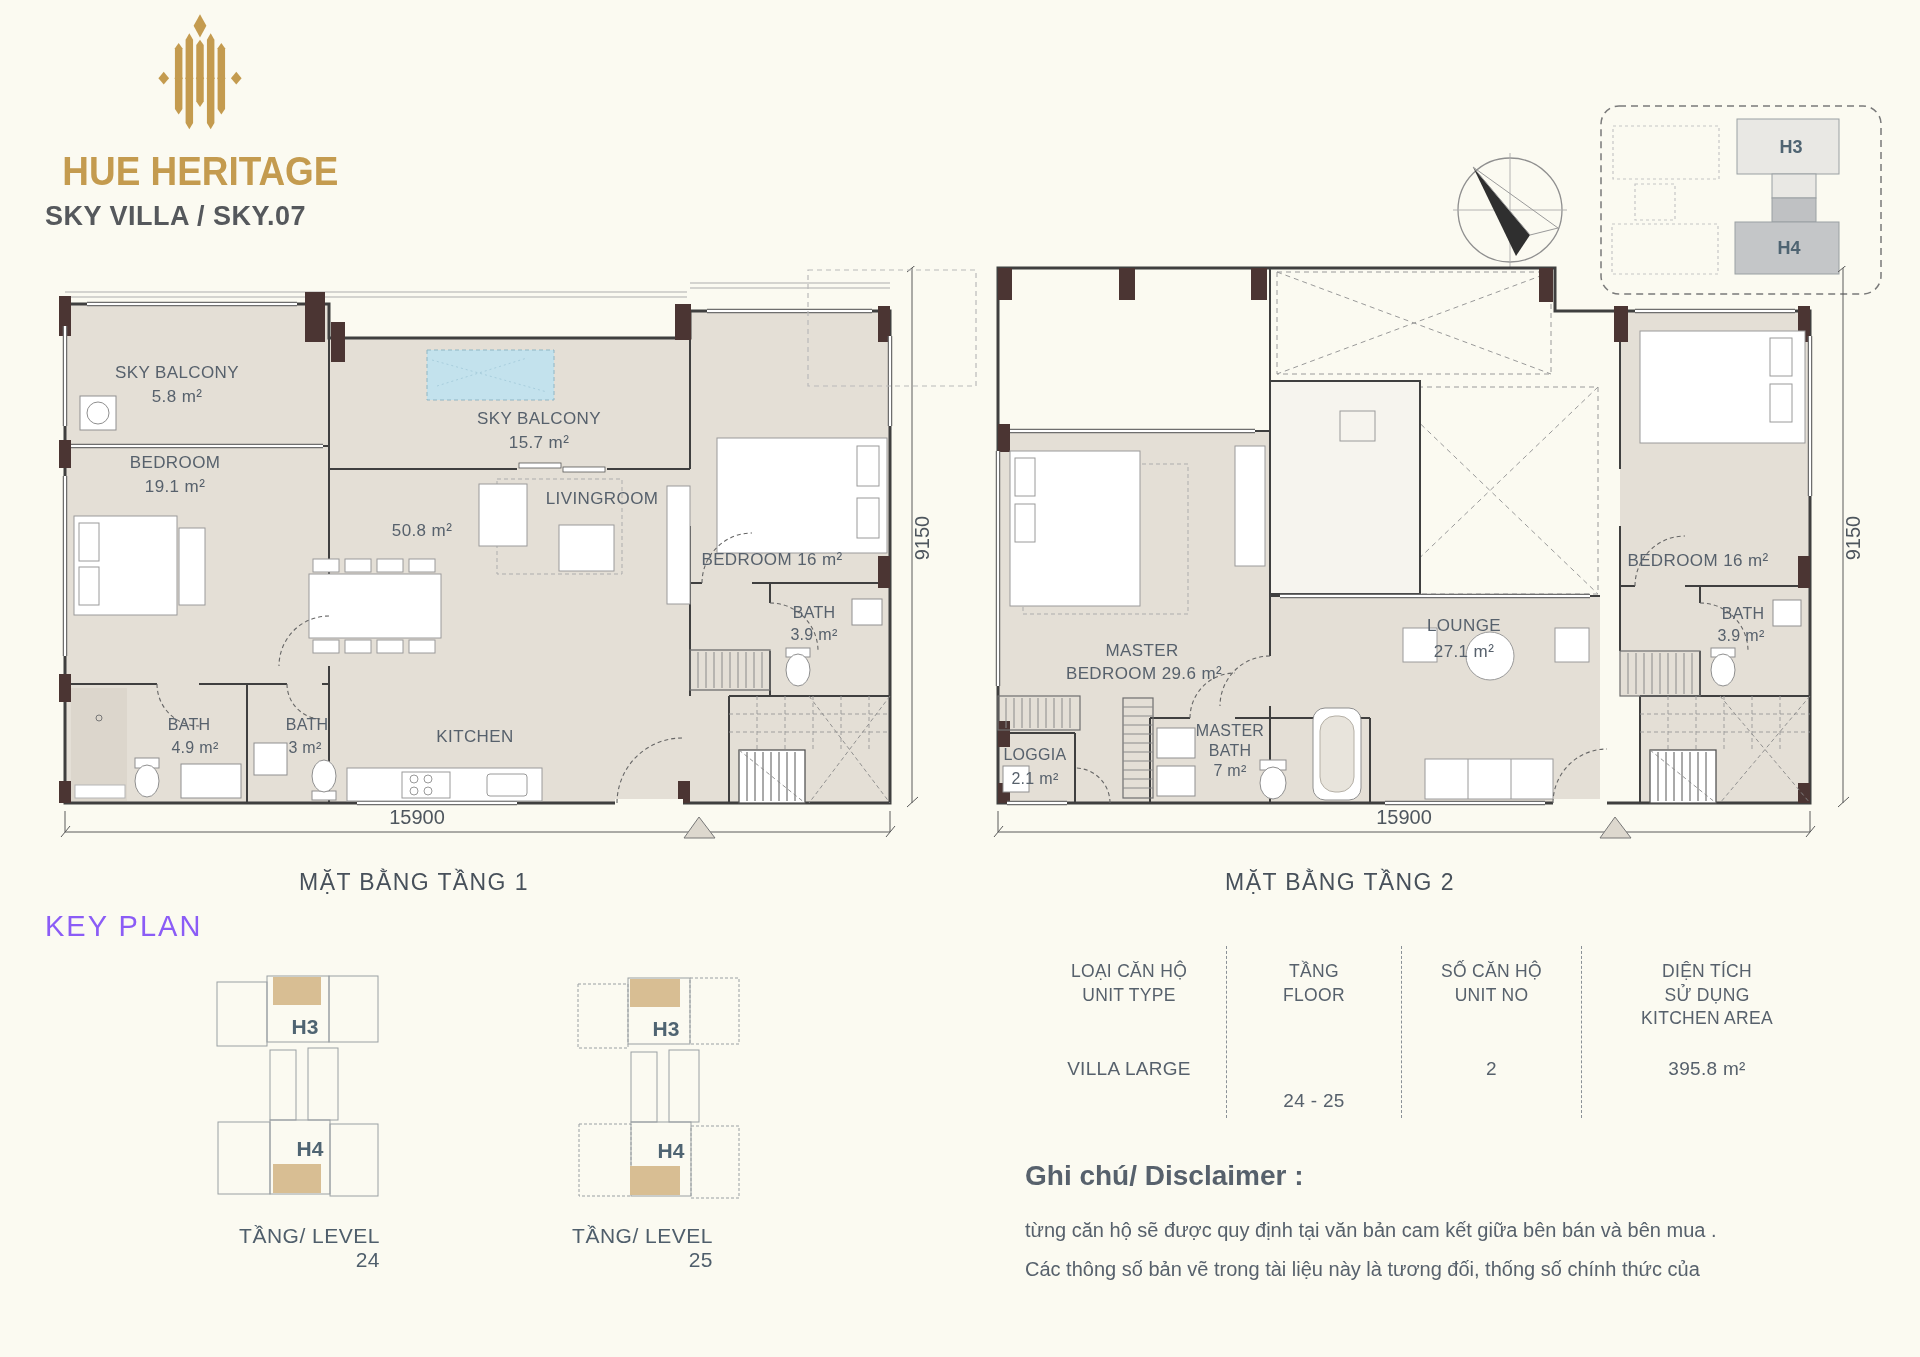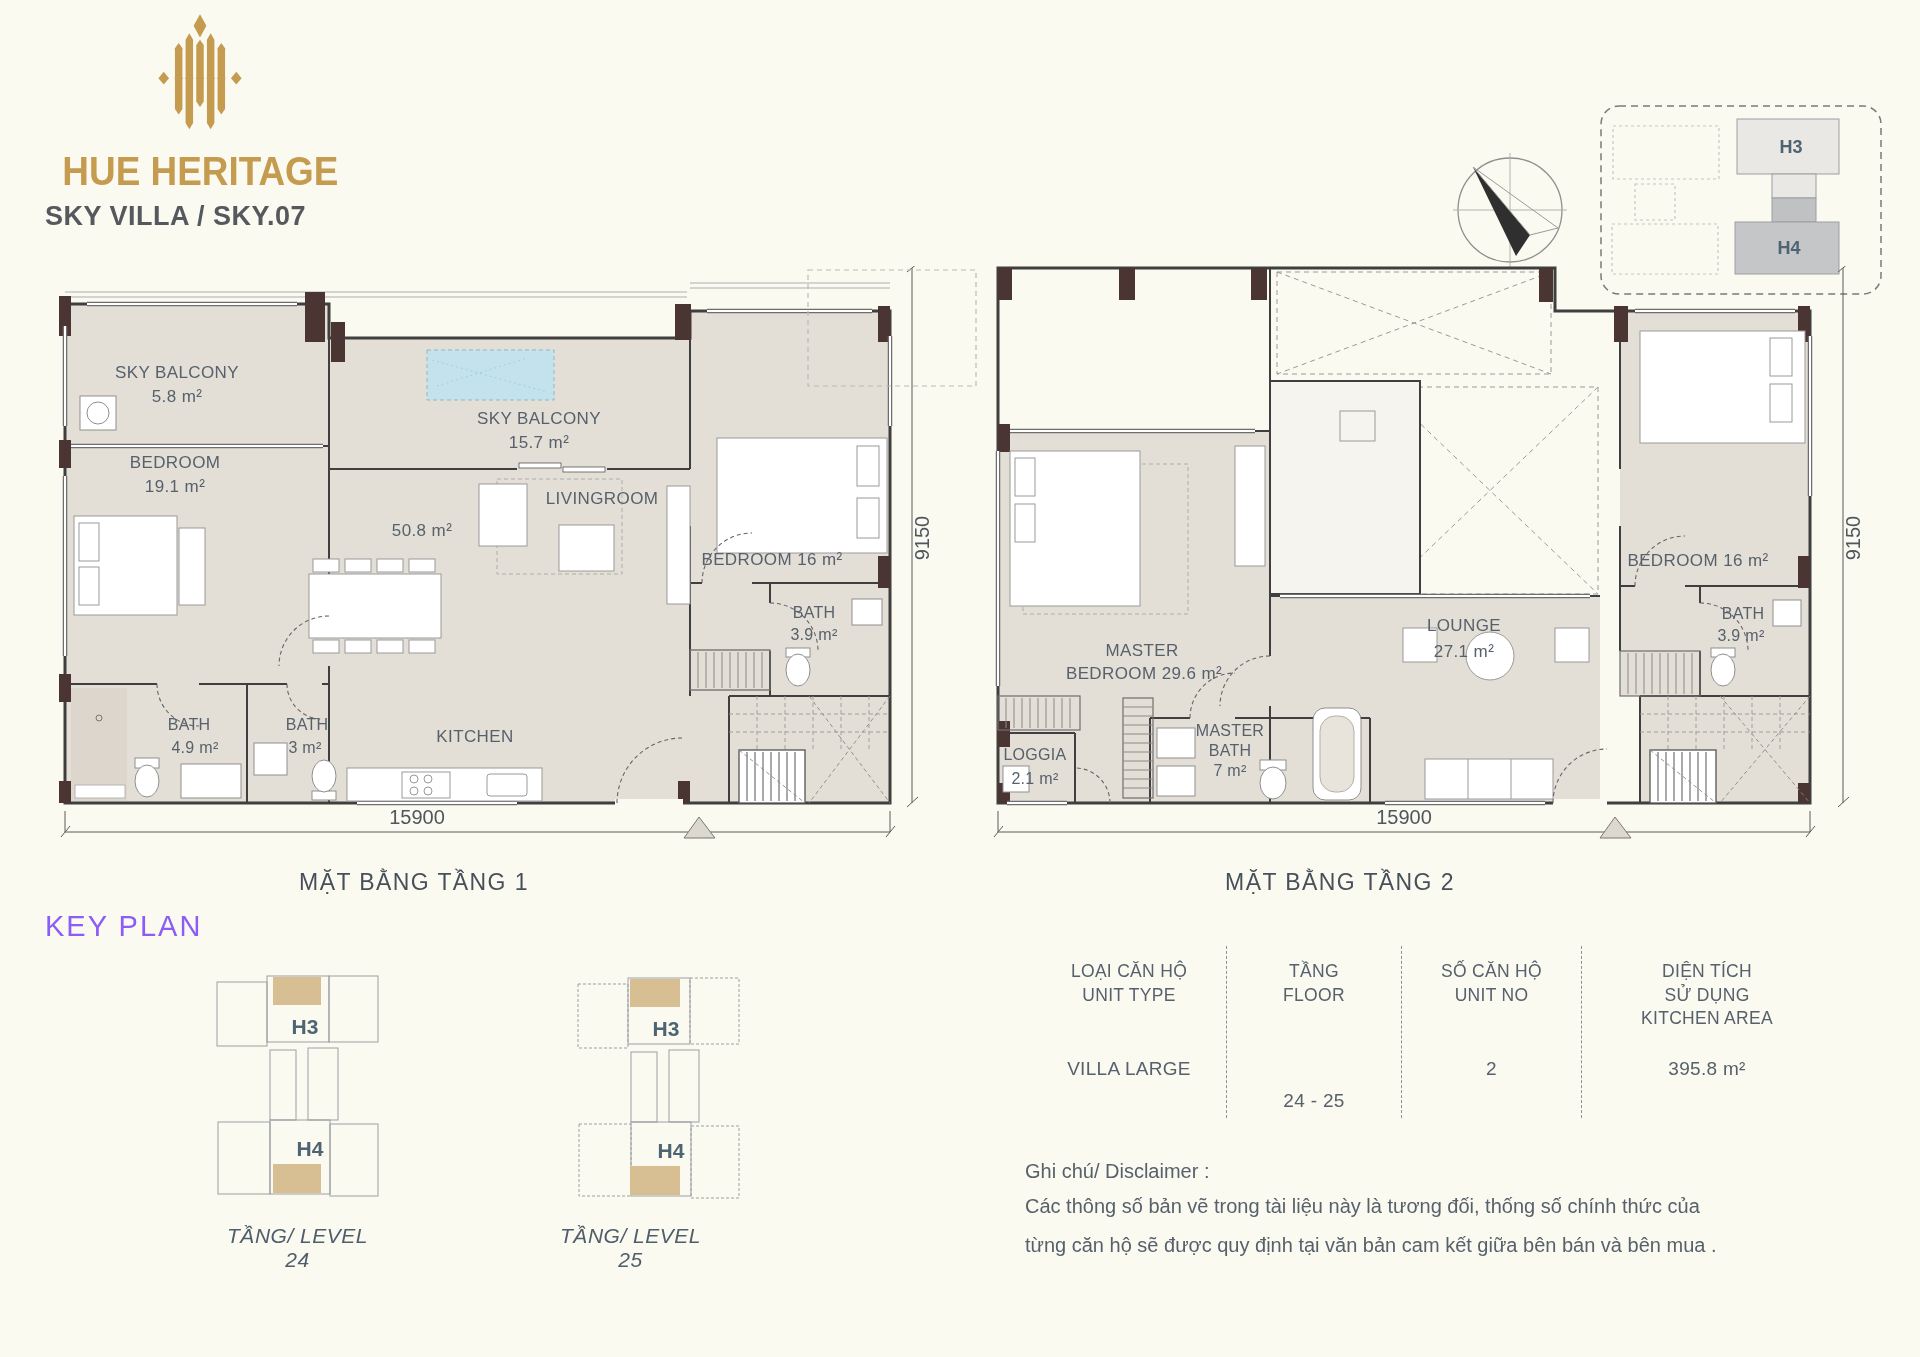--- a/index.html
+++ b/index.html
@@ -13,31 +13,31 @@
   .ttl  {font-size:23px;fill:#47505A;letter-spacing:1.4px;text-anchor:middle;}
   .hlbl {font-size:21px;fill:#4F6472;font-weight:bold;text-anchor:middle;}
   .hlbl2{font-size:18px;fill:#4F6472;font-weight:bold;text-anchor:middle;}
 
   .brand-box{left:35px;top:12px;width:330px;text-align:center;}
   .brand-title{display:inline-block;transform:scaleX(.9);transform-origin:center;
          font-size:41px;font-weight:bold;color:#C49B4F;letter-spacing:0px;white-space:nowrap;margin-top:4px;}
   .brand-sub{text-align:left;font-size:27px;font-weight:bold;color:#55585C;letter-spacing:.5px;margin-top:6px;padding-left:10px;}
 
   .keyplan-title{left:45px;top:910px;font-size:29px;color:#8b5cf6;letter-spacing:2px;}
-  .level-caption{width:165px;text-align:center;font-size:21px;color:#4F5E6B;letter-spacing:.5px;font-style:italic;}
+  .level-caption{width:165px;text-align:right;font-size:21px;color:#4F5E6B;letter-spacing:.5px;}
 
   .unit-table{left:1032px;top:946px;width:800px;display:flex;justify-content:space-between;}
   .tcol{display:flex;flex-direction:column;align-items:center;padding-top:14px;height:172px;box-sizing:border-box;}
   .tcol.sep{border-right:1px dashed #8A9096;}
   .tc1{width:195px;} .tc2{width:175px;gap:32px;} .tc3{width:180px;} .tc4{width:250px;}
   .thead{min-height:84px;text-align:center;font-size:17.5px;line-height:1.35;color:#57616C;letter-spacing:.3px;}
   .tval{margin-top:14px;font-size:19px;color:#57616C;letter-spacing:.3px;}
 
   .disclaimer{left:1025px;top:1160px;width:830px;color:#57616C;}
-  .disc-head{font-size:20px;margin-bottom:4px;}
+  .disc-head{font-size:28px;margin-bottom:19px;font-weight:bold;}
   .disc-line{font-size:20px;line-height:1.95;}
 </style>
 </head>
 <body>
 
 <div class="sheet">
 
   <div class="abs brand-box">
     <svg width="150" height="128" viewBox="0 0 120 120">
       <g fill="#C49B4F">
@@ -439,17 +439,17 @@
         <div>DIỆN TÍCH</div>
         <div>SỬ DỤNG</div>
         <div>KITCHEN AREA</div>
       </div>
       <div class="tval">395.8 m²</div>
     </div>
   </div>
 
   <div class="abs disclaimer">
     <div class="disc-head">Ghi chú/ Disclaimer :</div>
+    <div class="disc-line">từng căn hộ sẽ được quy định tại văn bản cam kết giữa bên bán và bên mua .</div>
     <div class="disc-line">Các thông số bản vẽ trong tài liệu này là tương đối, thống số  chính thức của</div>
-    <div class="disc-line">từng căn hộ sẽ được quy định tại văn bản cam kết giữa bên bán và bên mua .</div>
   </div>
 
 </div>
 
 </body></html>

